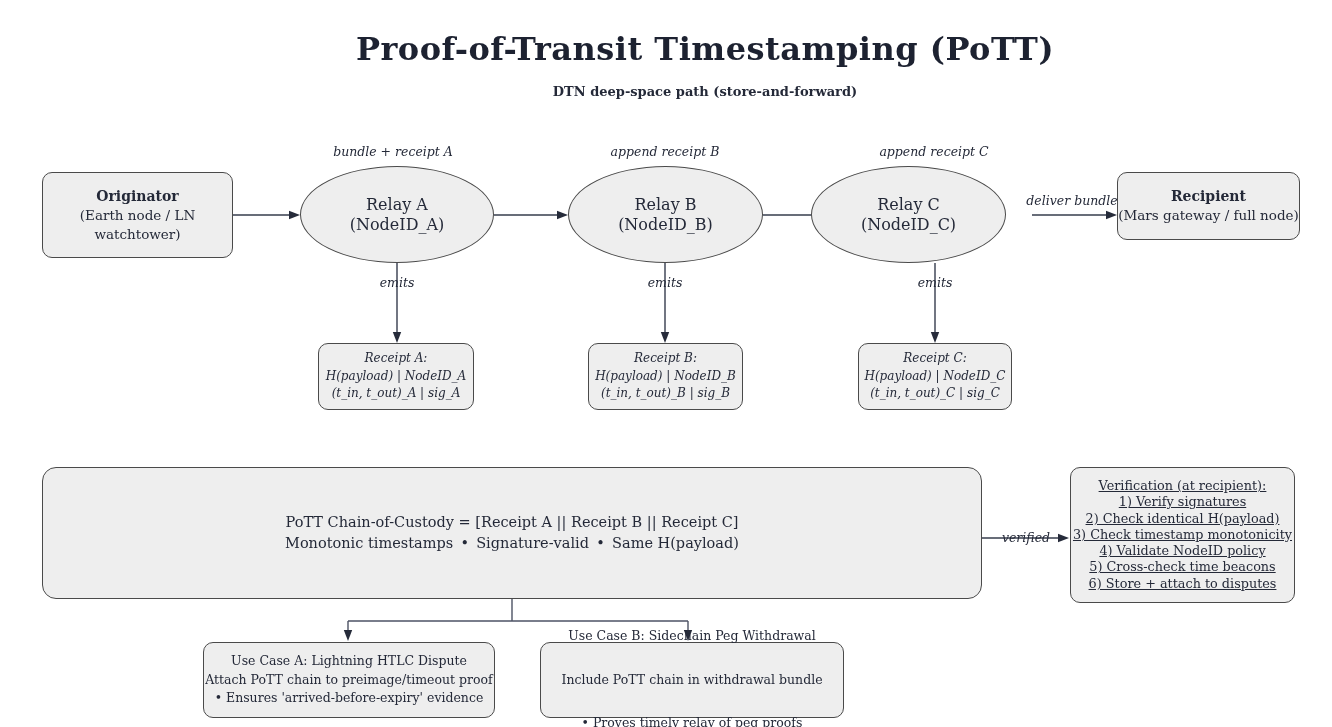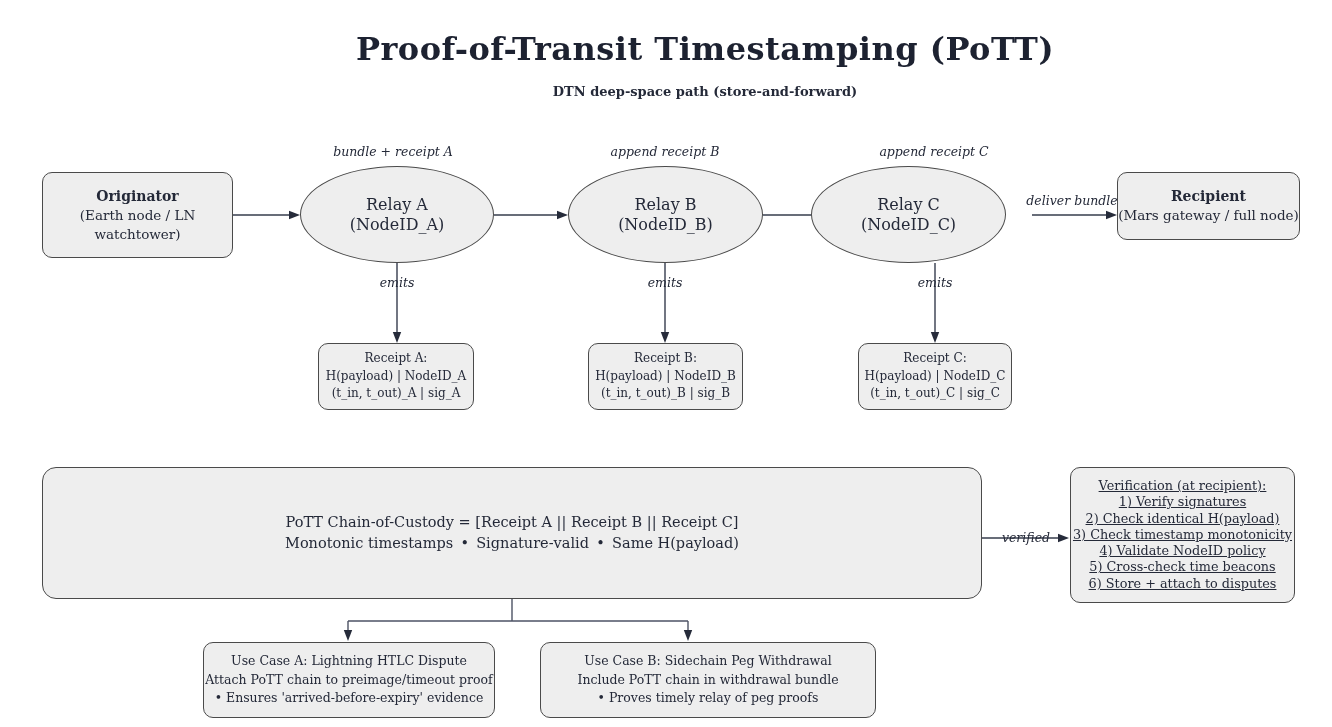--- a/index.html
+++ b/index.html
@@ -18,21 +18,21 @@
     position:absolute; background:#eeeeee; border:1.4px solid #4a4a4a;
     display:flex; flex-direction:column; align-items:center; justify-content:center;
     text-align:center; box-sizing:border-box;
   }
   .rect    { border-radius:10px; }
   .bigrect { border-radius:14px; }
   .ellipse { border-radius:50%; }
   .node-title { font-weight:bold; font-size:14px; line-height:19px; }
   .node-sub   { font-size:13.5px; line-height:19px; }
   .relay-line { font-size:16px; line-height:20px; }
-  .receipt-line { font-size:12px; line-height:17.5px; }
+  .receipt-line { font-size:12px; line-height:17.5px;font-style:italic; }
   .custody-line { font-size:14.5px; line-height:21px; }
   .verif-line   { font-size:12.8px; line-height:16.2px;text-decoration:underline; }
   .usecase-line { font-size:12.5px; line-height:18.5px; }
   .edge-label { position:absolute; font-size:12.5px; color:#242938; }
   svg.edges { position:absolute; left:0; top:0; pointer-events:none; }
   svg.edges line, svg.edges polyline { stroke:#363c4d; stroke-width:1.4; fill:none; }
   svg.edges .slate { stroke:#4c5264; }
   svg.edges polygon { fill:#262b3a; stroke:none; }
 </style>
 </head>
@@ -136,19 +136,19 @@
     <div class="verif-line">4) Validate NodeID policy</div>
     <div class="verif-line">5) Cross-check time beacons</div>
     <div class="verif-line">6) Store + attach to disputes</div>
   </div>
 
   <div class="node rect" style="left:203px; top:642px; width:292px; height:76px;">
     <div class="usecase-line">Use Case A: Lightning HTLC Dispute</div>
     <div class="usecase-line">Attach PoTT chain to preimage/timeout proof</div>
     <div class="usecase-line">• Ensures 'arrived-before-expiry' evidence</div>
   </div>
-  <div class="node rect" style="left:540px; top:642px; width:336px; height:76px;">
+  <div class="node rect" style="left:540px; top:642px; width:304px; height:76px;gap:25px;">
     <div class="usecase-line">Use Case B: Sidechain Peg Withdrawal</div>
     <div class="usecase-line">Include PoTT chain in withdrawal bundle</div>
     <div class="usecase-line">• Proves timely relay of peg proofs</div>
   </div>
 
 </div>
 
 </body></html>

